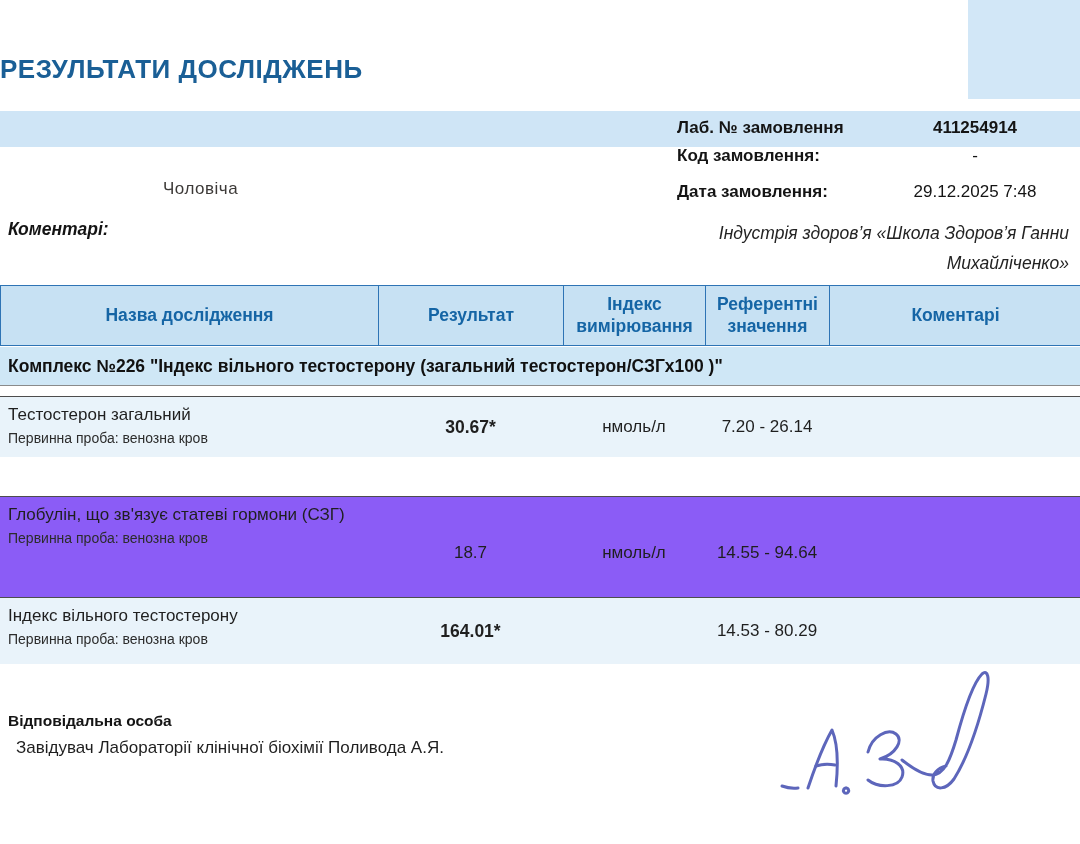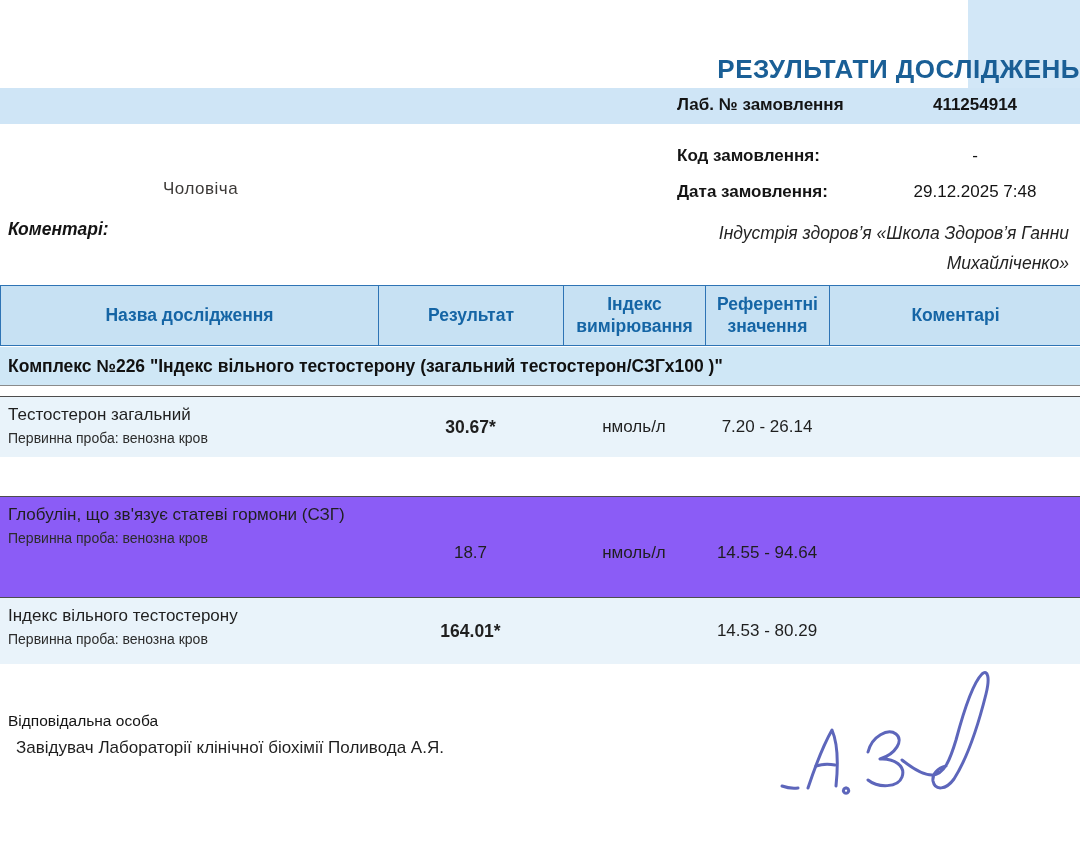--- a/index.html
+++ b/index.html
@@ -18,30 +18,30 @@
     position: absolute;
     top: 0; right: 0;
     width: 112px; height: 99px;
     background: #d2e7f7;
   }
 
   .doc-title {
     position: absolute;
     top: 54px; left: 0;
     width: 100%;
-    text-align: right;
+    text-align: left;
     font-size: 26px;
     font-weight: bold;
     letter-spacing: 0.5px;
     color: #1a5f96;
   }
 
   .band {
     position: absolute;
-    top: 88px; left: 0;
+    top: 111px; left: 0;
     width: 1080px; height: 36px;
     background: #cfe5f6;
   }
 
   .info-label {
     position: absolute;
     left: 677px;
     font-size: 17px;
     font-weight: bold;
     color: #141414;
@@ -154,21 +154,21 @@
     text-align: center;
     font-size: 17px;
     color: #1f1f1f;
   }
   .result-flagged { font-weight: bold; font-size: 17.5px; }
 
   .footer-label {
     position: absolute;
     left: 8px; top: 712px;
     font-size: 15.5px;
-    font-weight: normal;
+    font-weight: bold;
     color: #141414;
   }
   .footer-person {
     position: absolute;
     left: 16px; top: 738px;
     font-size: 17px;
     color: #1f1f1f;
   }
 
   .signature {

